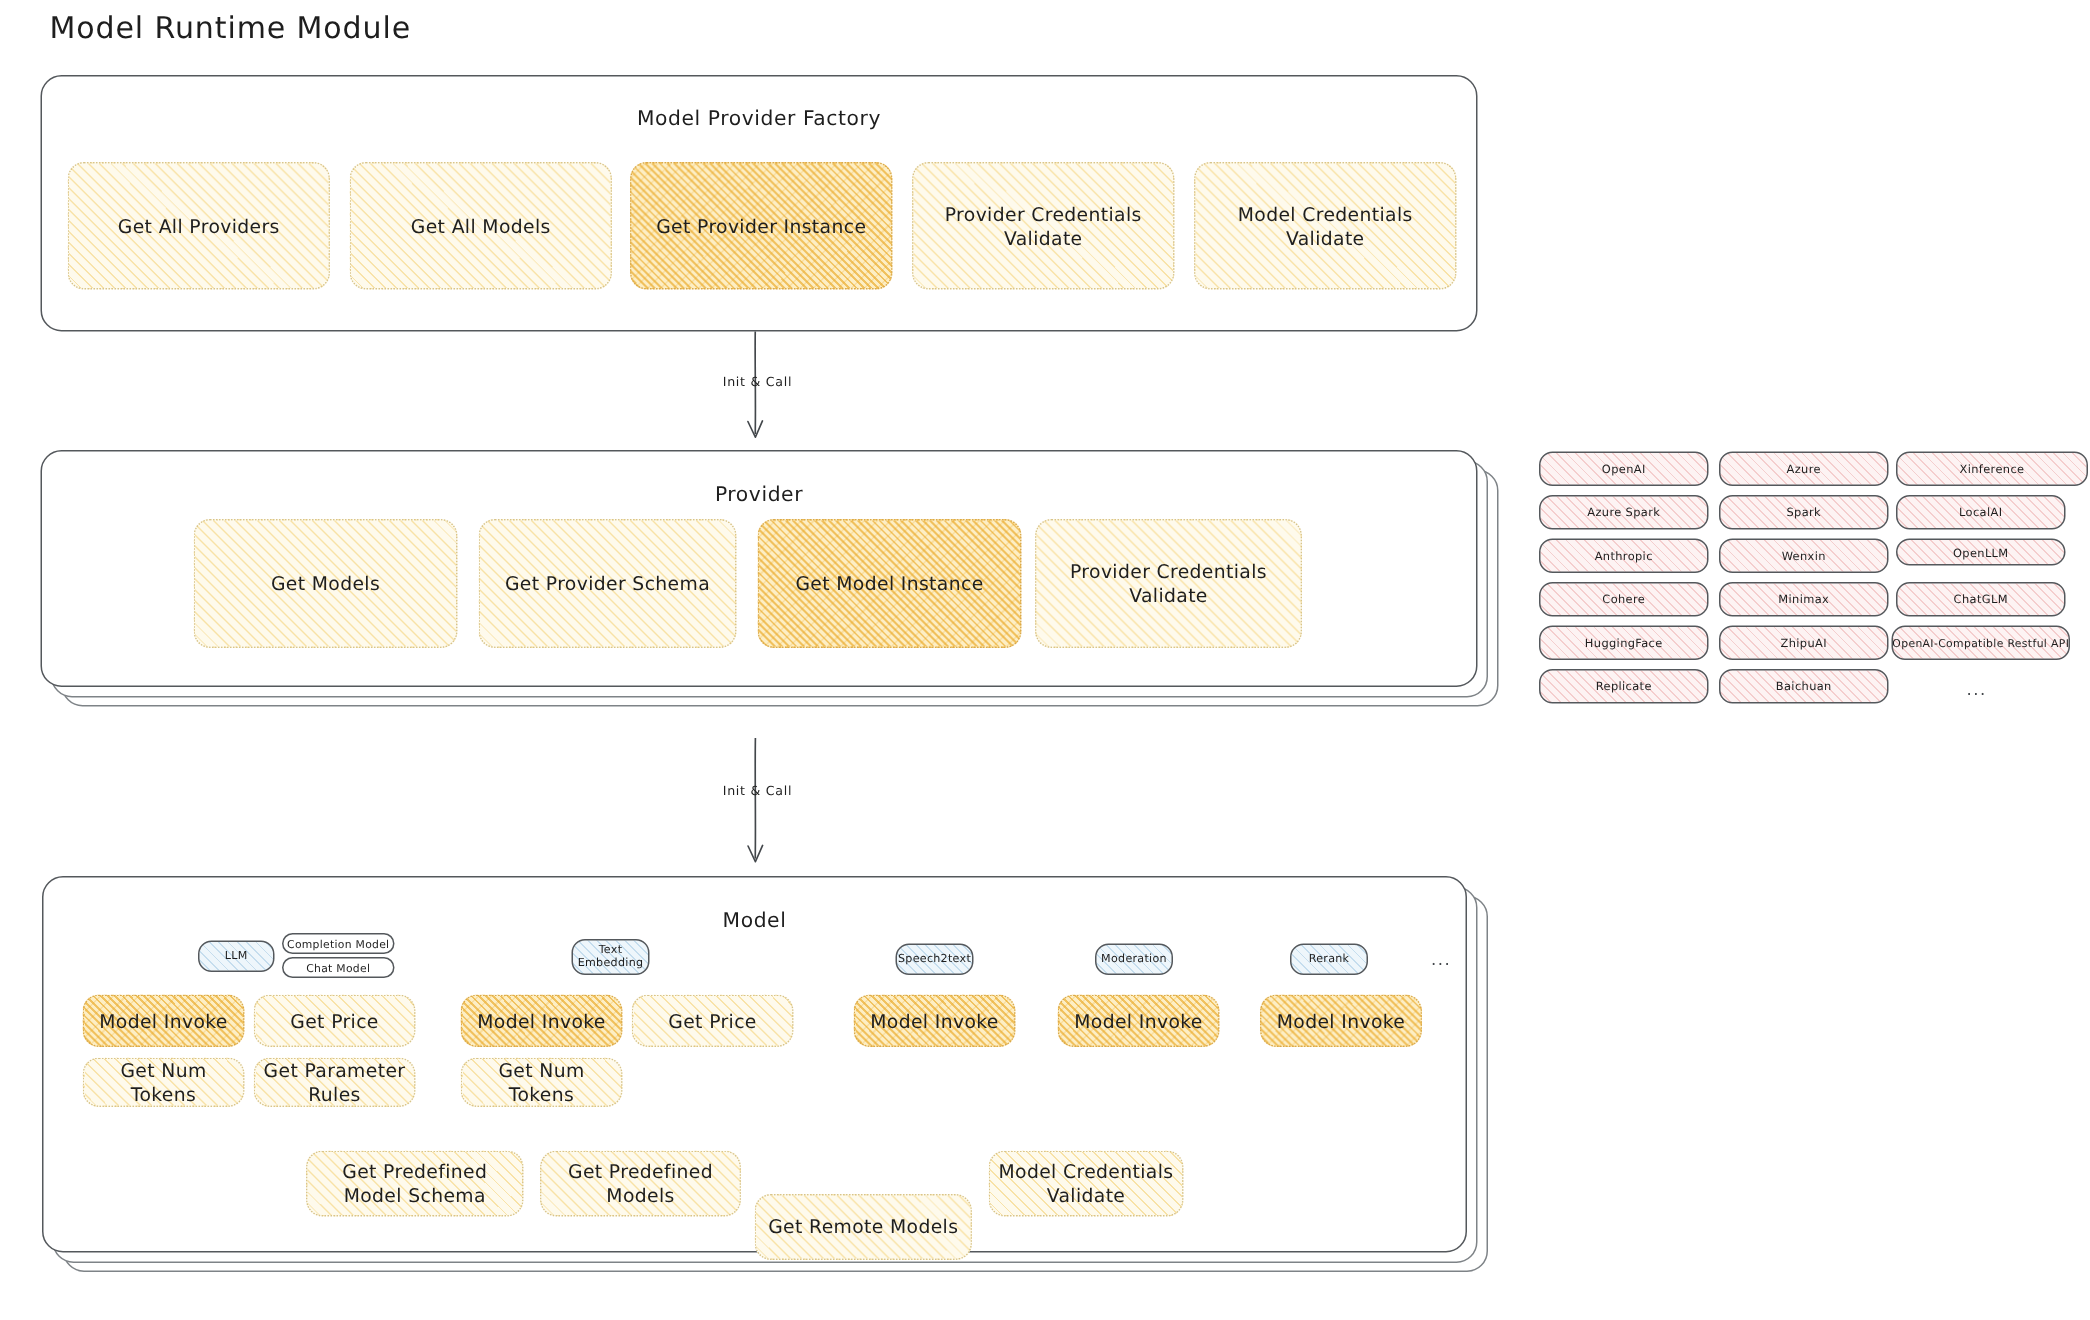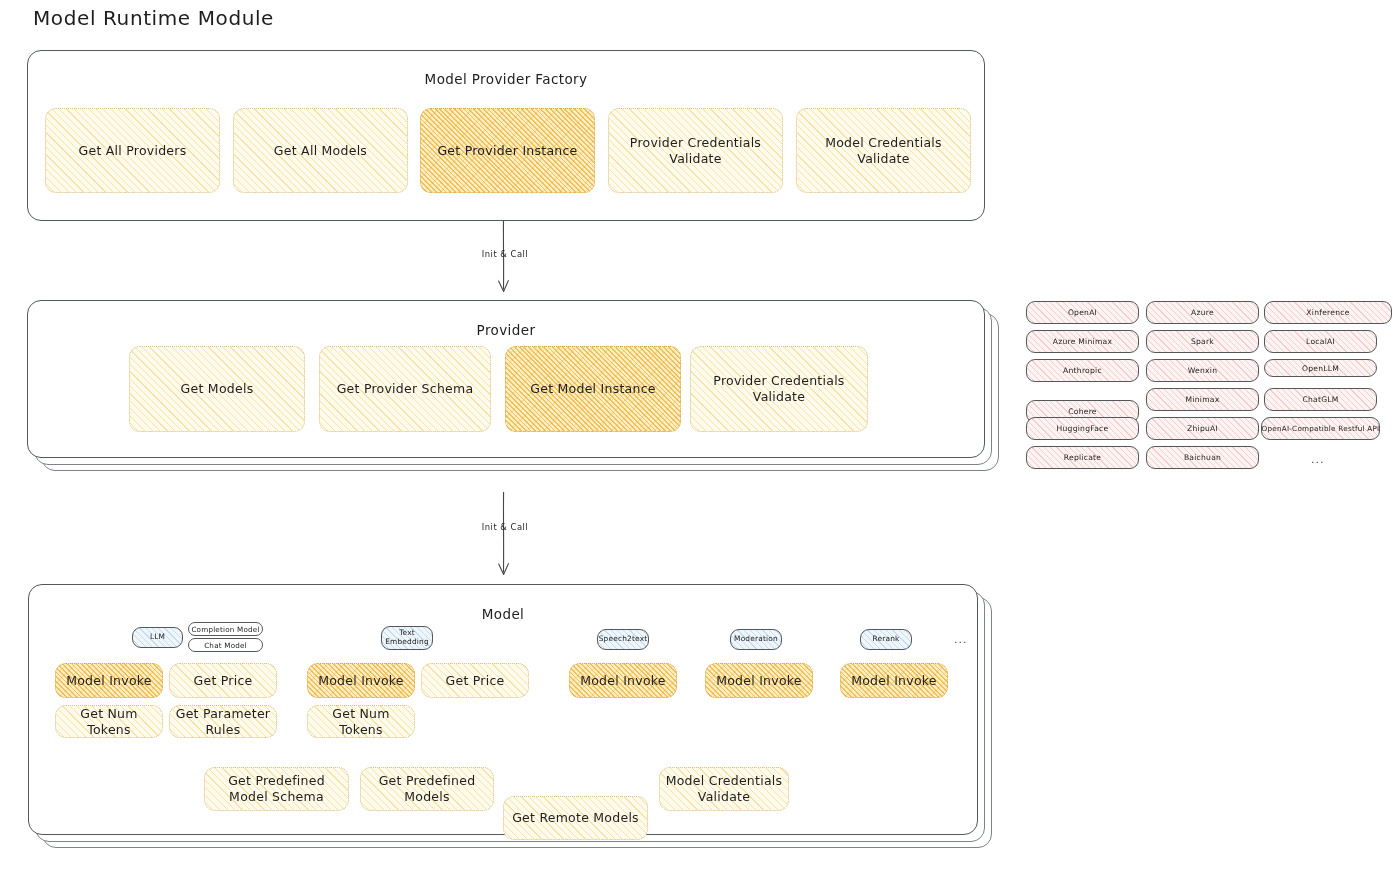--- a/index.html
+++ b/index.html
@@ -230,26 +230,26 @@
 
   <div class="fbox hatch-yellow-light" style="left:662px; top:45px; width:178px; height:86px;">
     <span>Provider Credentials Validate</span>
   </div>
 </div>
 
 <div class="pchip hatch-pink" style="left:1026px; top:301px; width:113px; height:23px;">
   <span>OpenAI</span>
 </div>
 <div class="pchip hatch-pink" style="left:1026px; top:330px; width:113px; height:23px;">
-  <span>Azure Minimax</span>
+  <span>Azure Spark</span>
 </div>
 <div class="pchip hatch-pink" style="left:1026px; top:359px; width:113px; height:23px;">
   <span>Anthropic</span>
 </div>
-<div class="pchip hatch-pink" style="left:1026px; top:400px; width:113px; height:23px;">
+<div class="pchip hatch-pink" style="left:1026px; top:388px; width:113px; height:23px;">
   <span>Cohere</span>
 </div>
 <div class="pchip hatch-pink" style="left:1026px; top:417px; width:113px; height:23px;">
   <span>HuggingFace</span>
 </div>
 <div class="pchip hatch-pink" style="left:1026px; top:446px; width:113px; height:23px;">
   <span>Replicate</span>
 </div>
 
 <div class="pchip hatch-pink" style="left:1146px; top:301px; width:113px; height:23px;">

